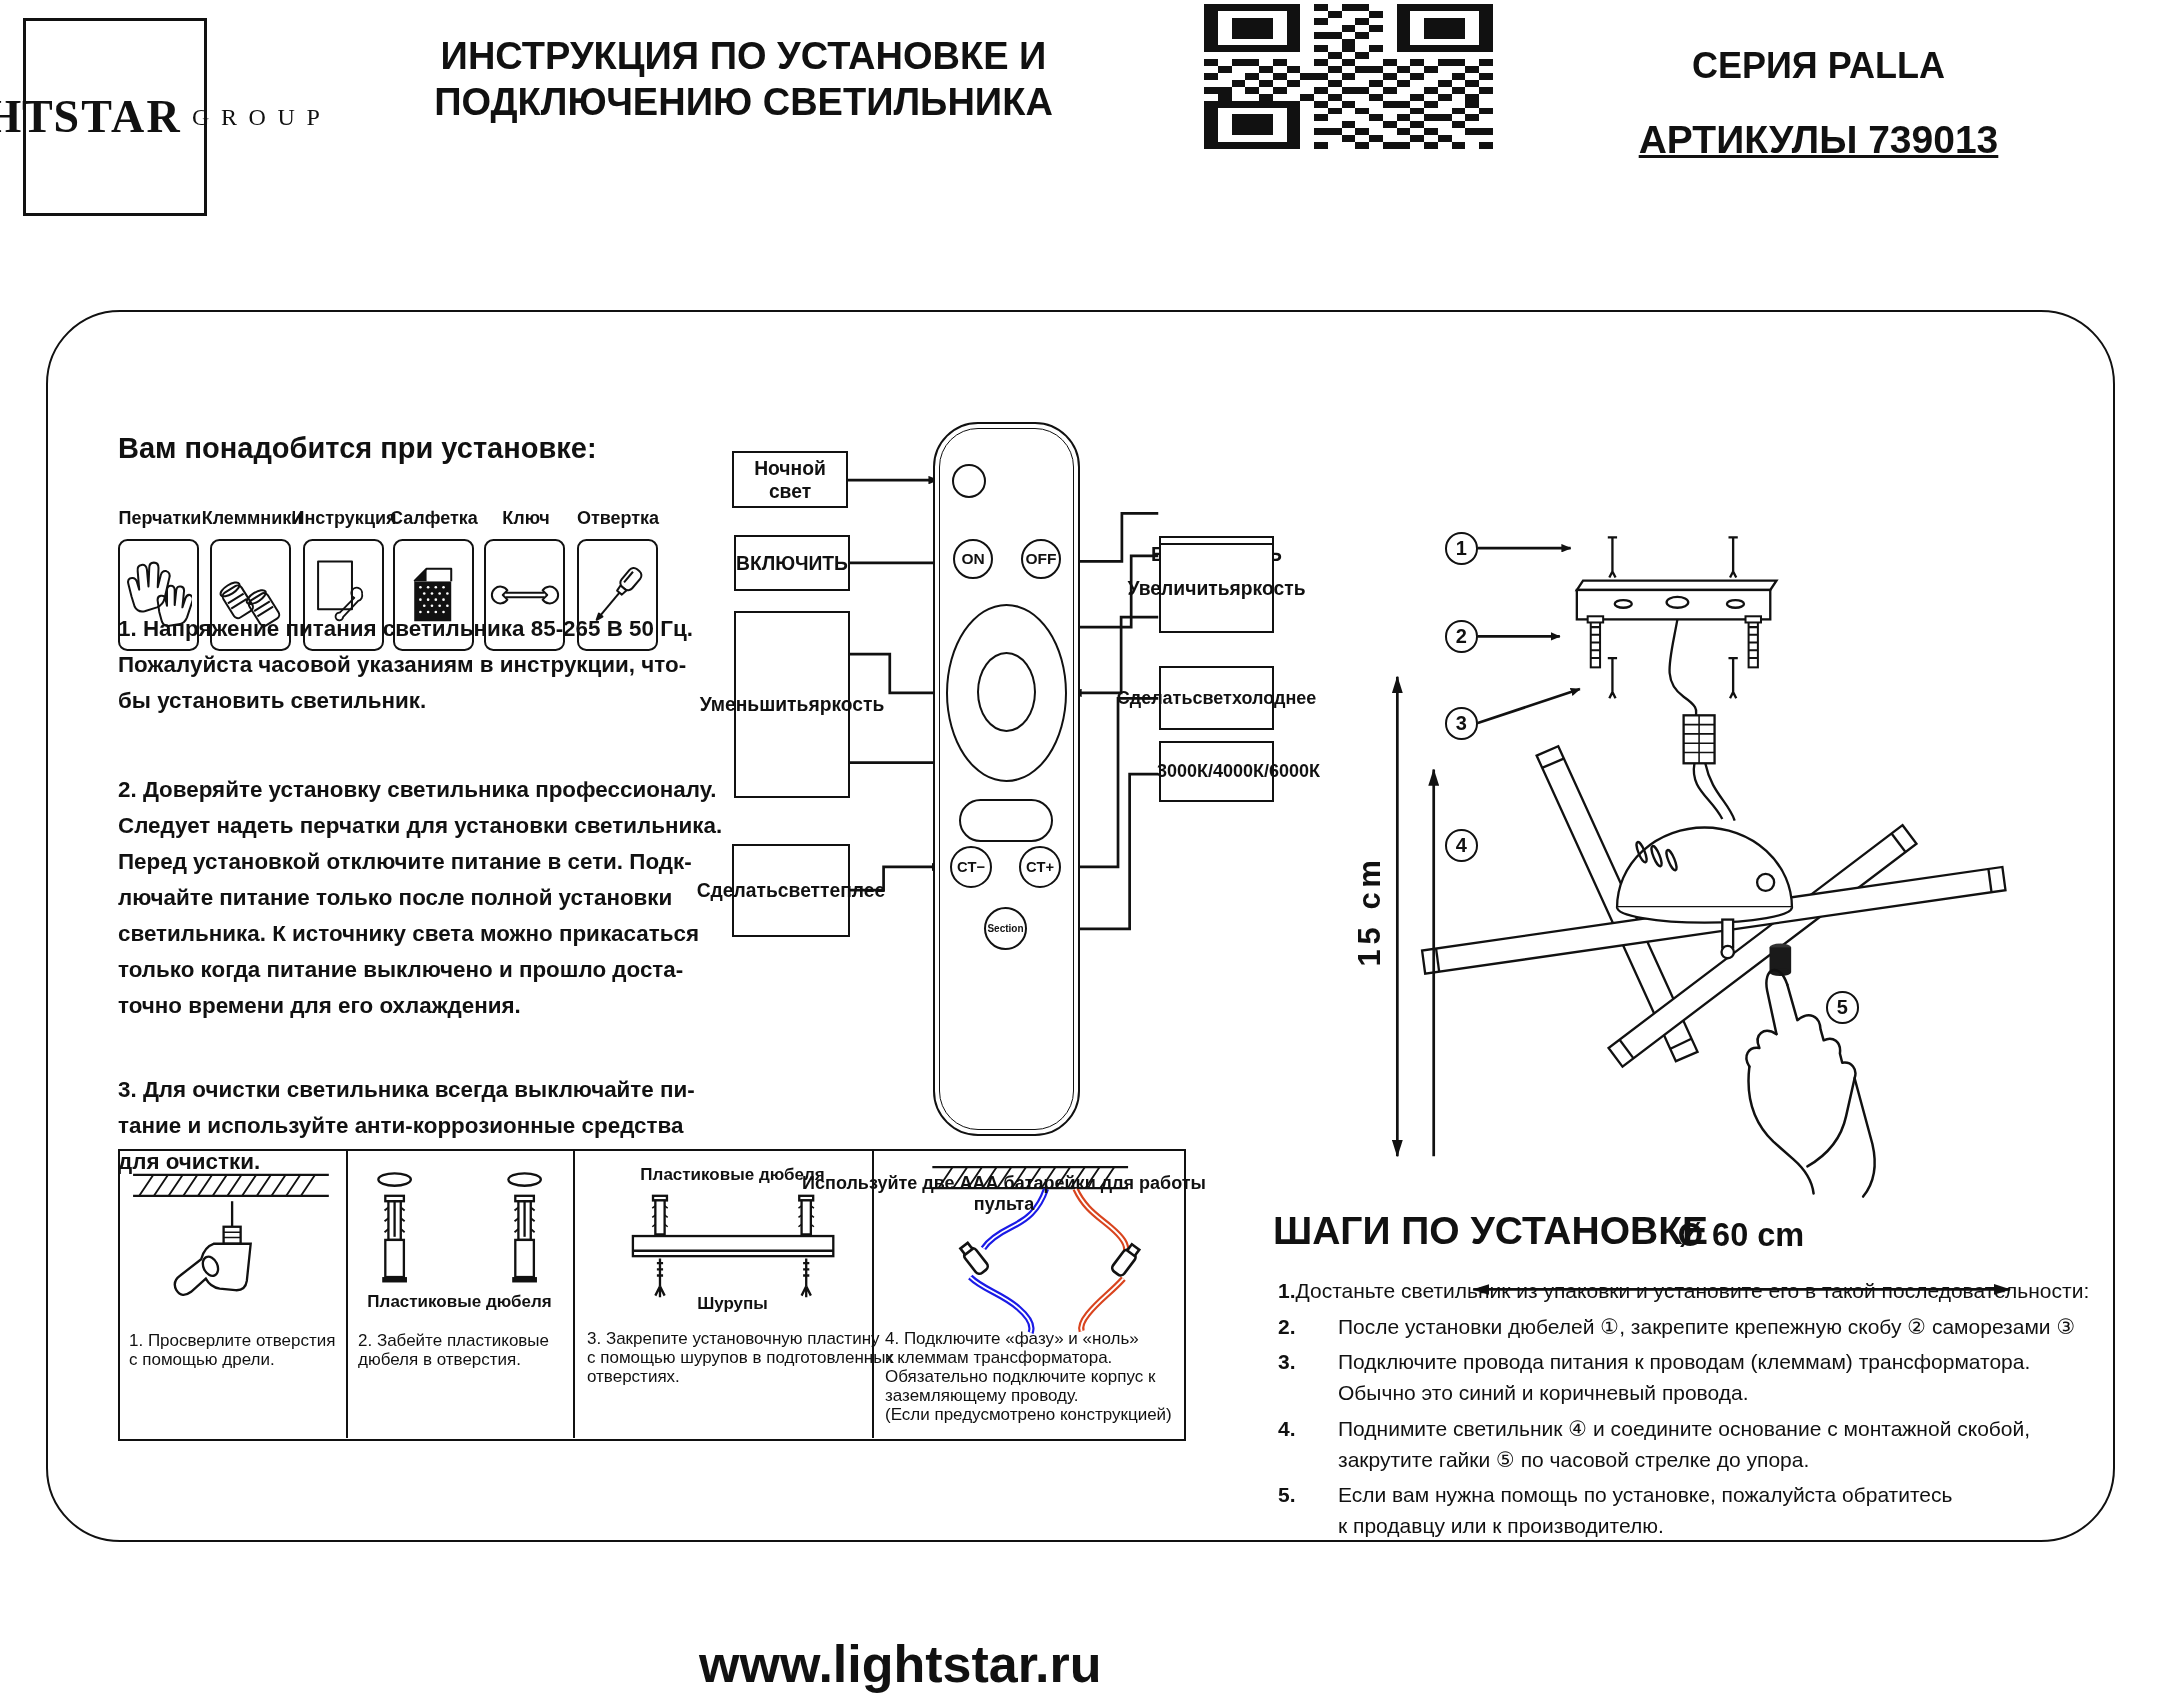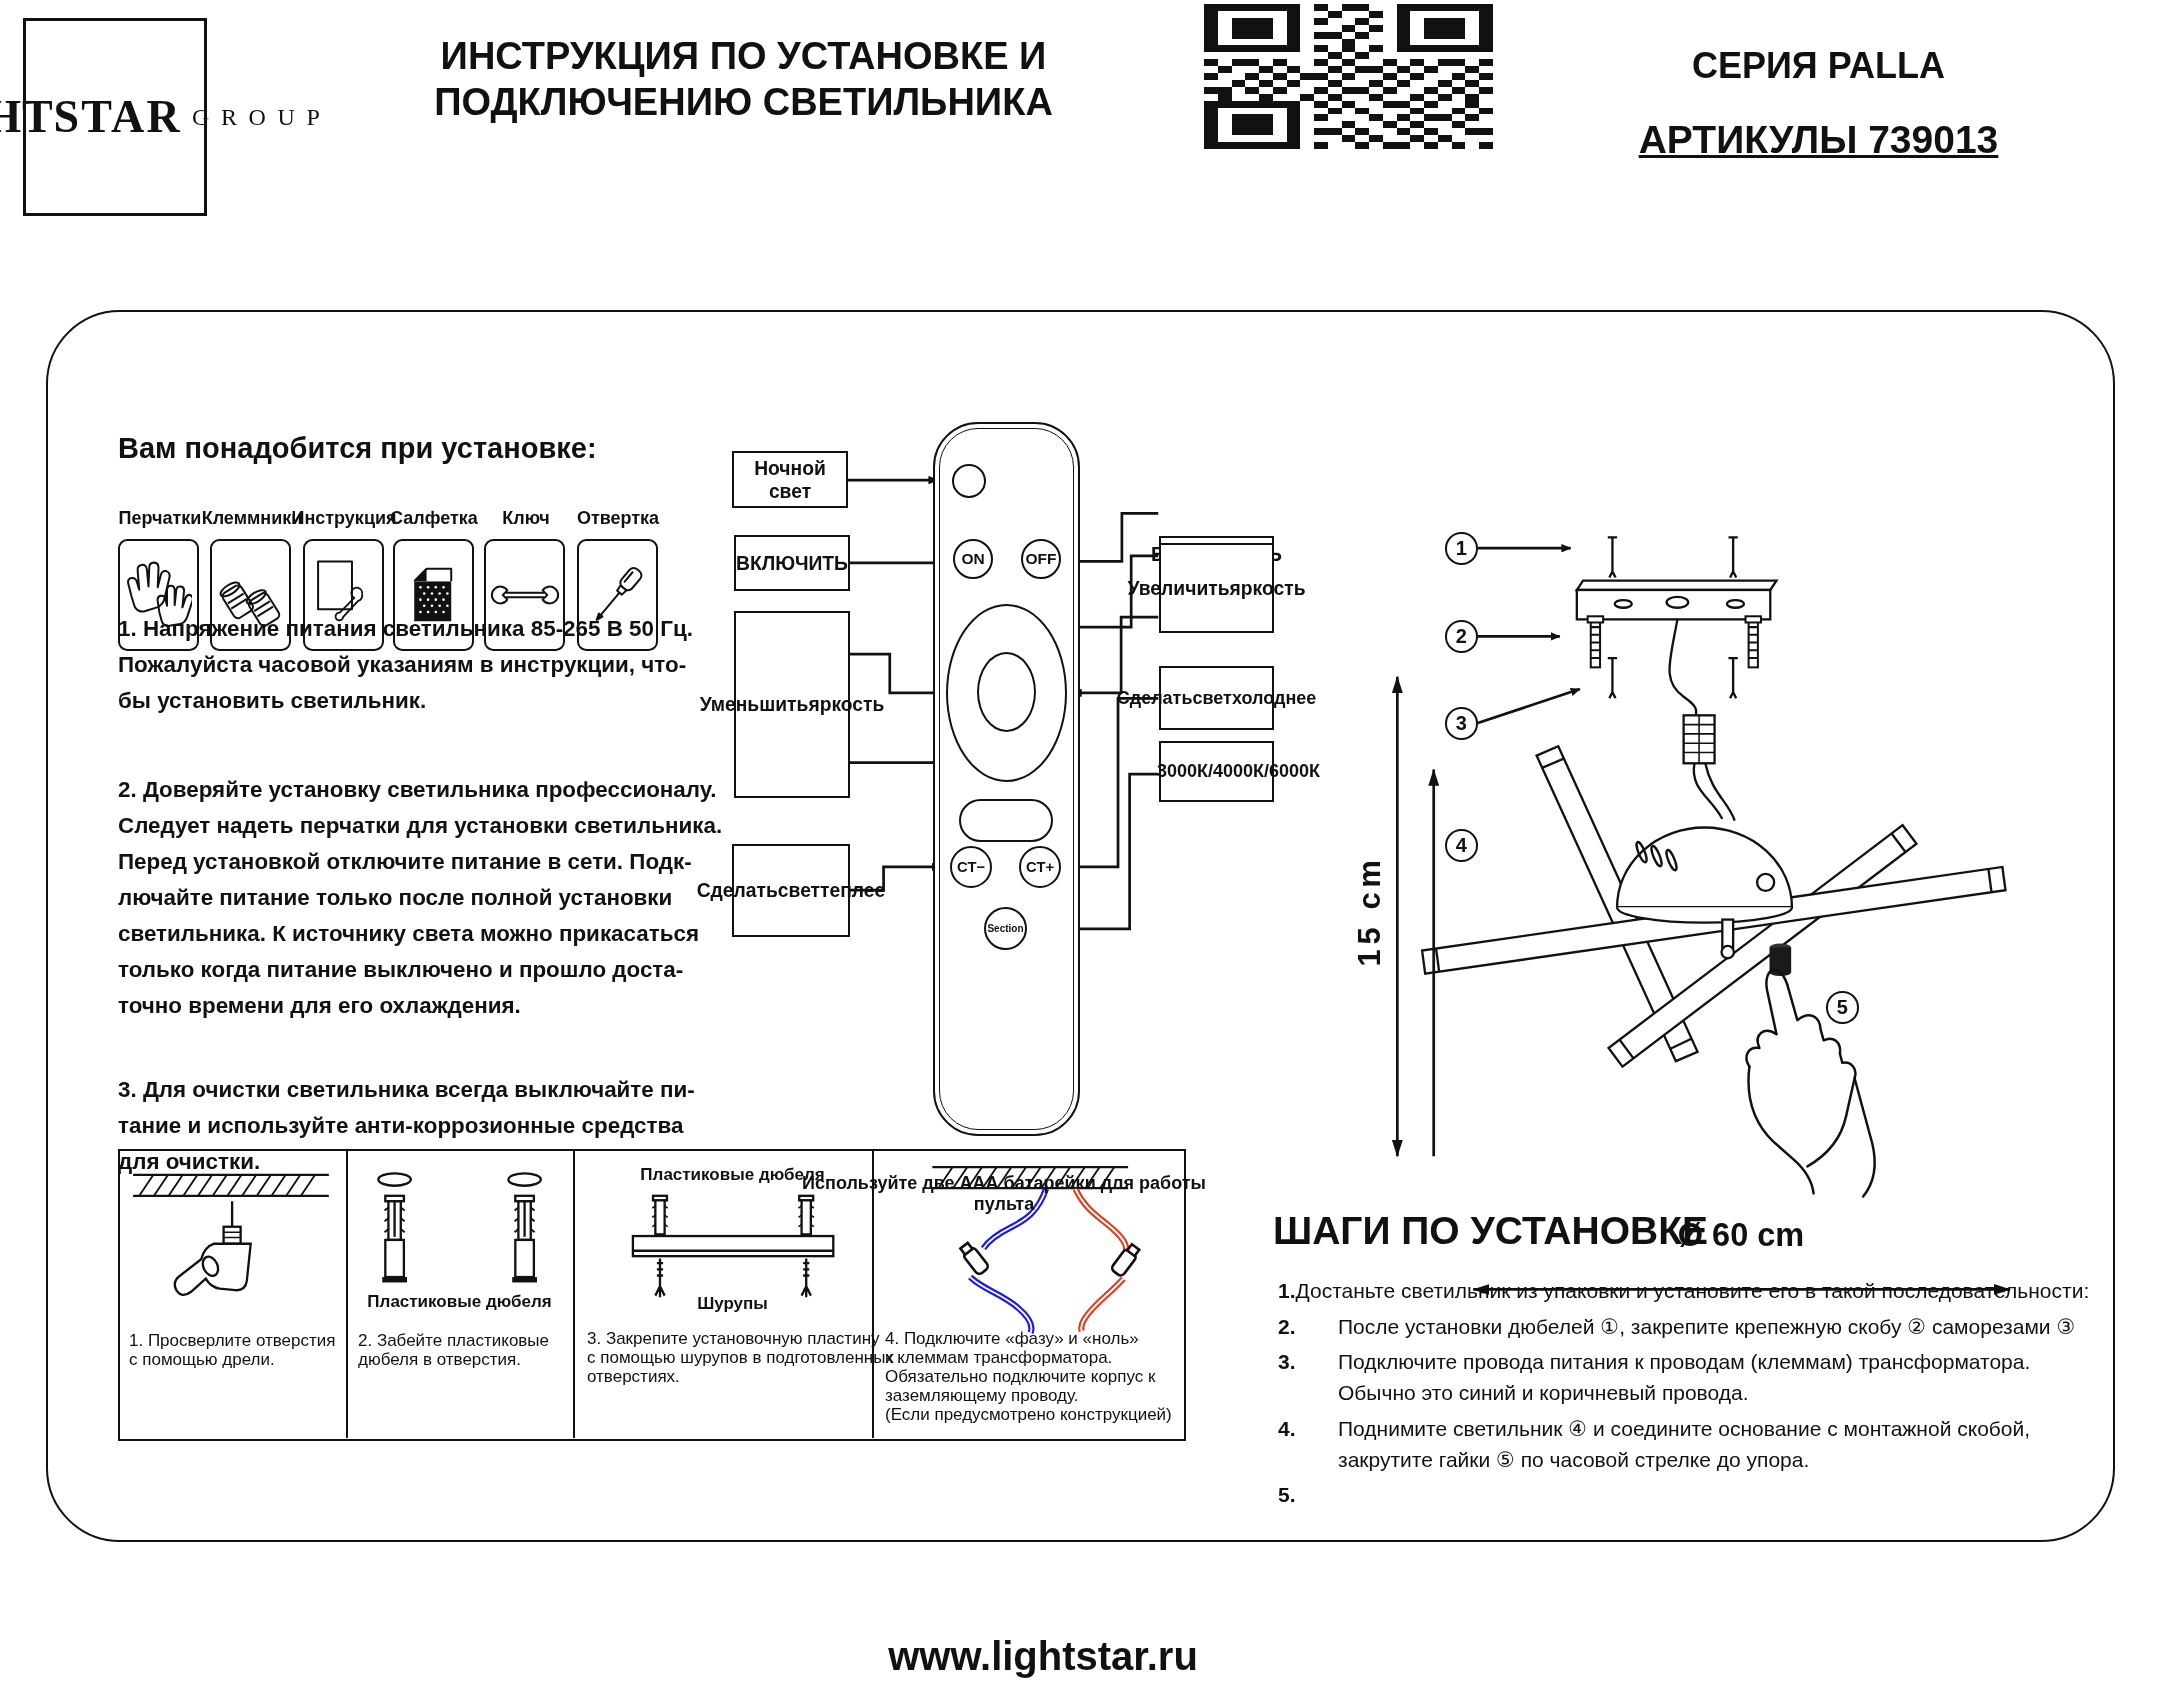--- a/index.html
+++ b/index.html
@@ -508,17 +508,21 @@
   </div>
   <div style="display:flex;margin-top:4.6px;">
     <div class="stepline b" style="width:60px;">4.</div>
     <div>
       <div class="stepline">Поднимите светильник ④ и соедините основание с монтажной скобой,</div>
       <div class="stepline">закрутите гайки ⑤ по часовой стрелке до упора.</div>
     </div>
   </div>
   <div style="display:flex;margin-top:4.6px;">
     <div class="stepline b" style="width:60px;">5.</div>
-  </div>
-</div>
-
-<div class="abs lay" style="left:656px;top:1634px;width:774px;text-align:center;font-size:40px;font-weight:bold;">www.lightstar.ru</div>
+    <div>
+      <div class="stepline">Если вам нужна помощь по установке, пожалуйста обратитесь</div>
+      <div class="stepline">к продавцу или к производителю.</div>
+    </div>
+  </div>
+</div>
+
+<div class="abs lay" style="left:699px;top:1634px;width:774px;font-size:52px;font-weight:bold;">www.lightstar.ru</div>
 
 
 </body></html>

